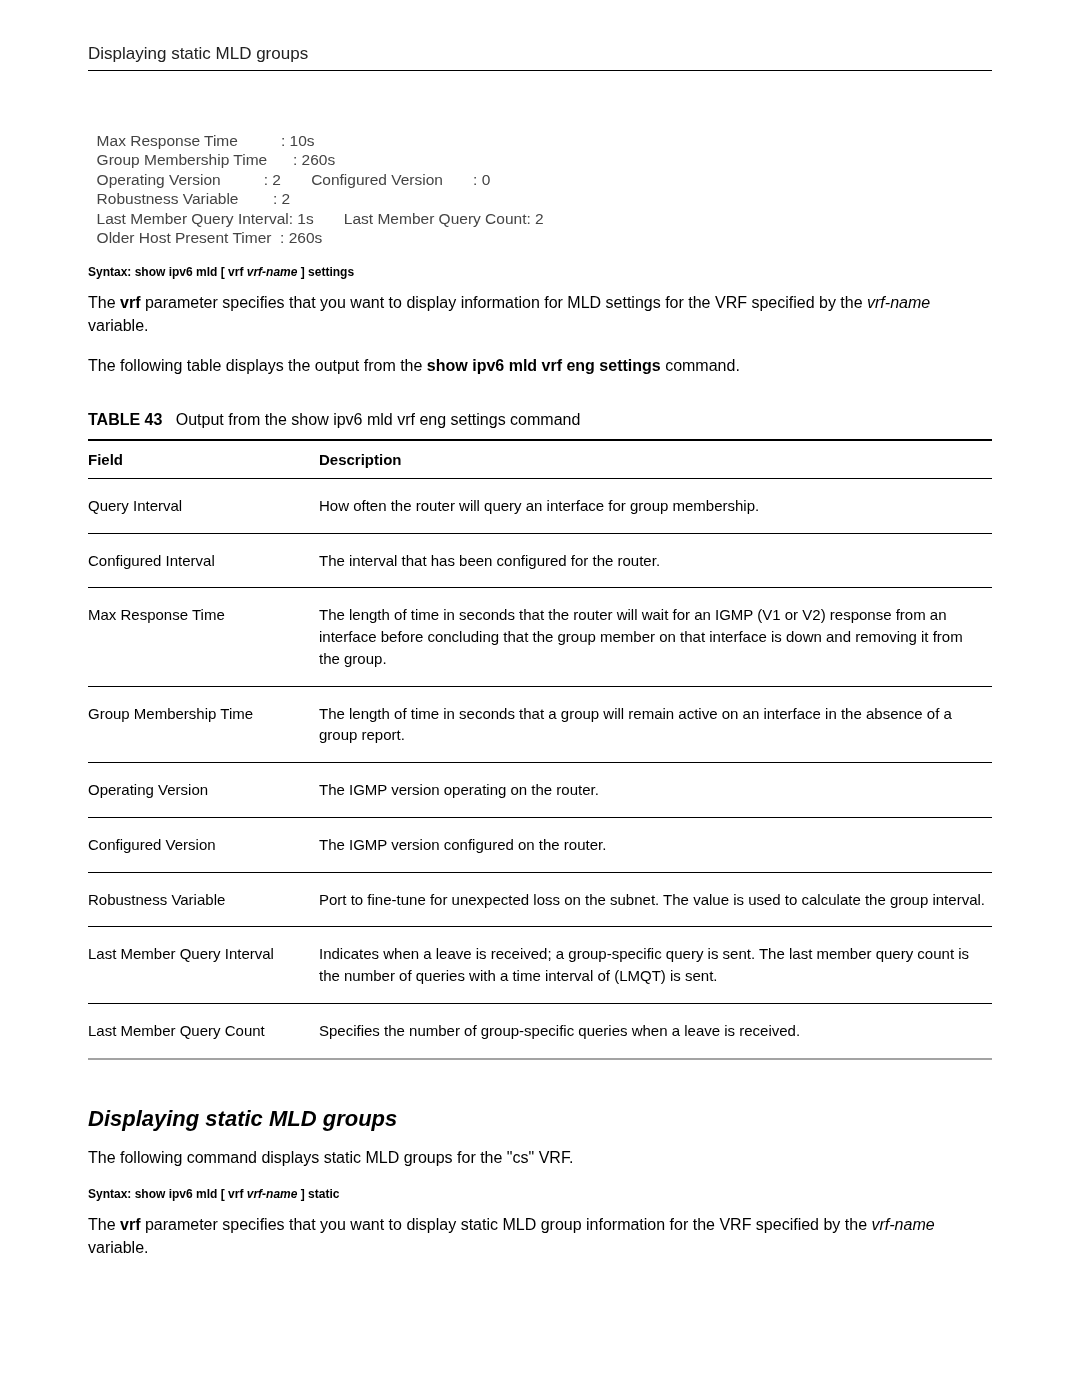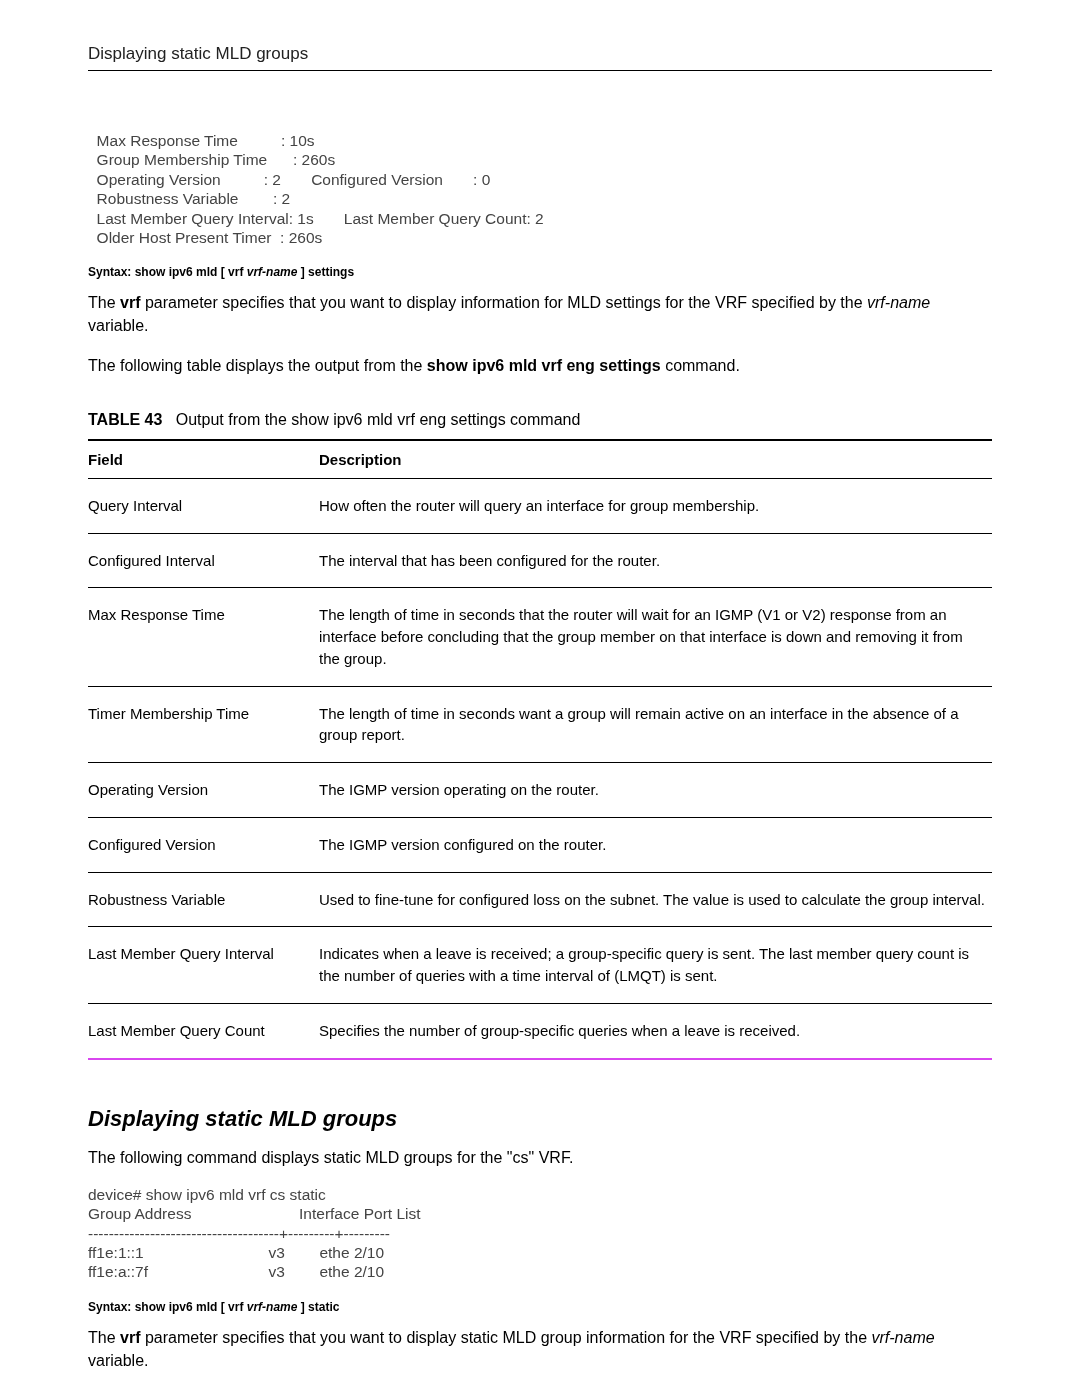--- a/index.html
+++ b/index.html
@@ -69,21 +69,21 @@
     vertical-align: top;
   }
   table.output-table tbody td {
     padding: 16px 6px 16px 0;
     border-bottom: 1px solid #000;
     vertical-align: top;
     line-height: 1.45;
     margin-left: 12px;
   }
   table.output-table tbody tr.lastrow td {
-    border-bottom: 2px solid #d946ef;
+    border-bottom: 2px solid #a3a3a3;
   }
   .col-field { width: 225px; }
   h2.section-title {
     font-style: italic;
     font-weight: bold;
     font-size: 22px;
     margin: 46px 0 14px 0;
     font-family: Arial, Helvetica, sans-serif;
   }
   .content-block { margin-bottom: 120px; } 
@@ -134,55 +134,50 @@
         </tr>
         <tr>
           <td>Configured Interval</td>
           <td>The interval that has been configured for the router.</td>
         </tr>
         <tr>
           <td>Max Response Time</td>
           <td>The length of time in seconds that the router will wait for an IGMP (V1 or V2) response from an interface before concluding that the group member on that interface is down and removing it from the group.</td>
         </tr>
         <tr>
-          <td>Timer Membership Time</td>
-          <td>The length of time in seconds want a group will remain active on an interface in the absence of a group report.</td>
+          <td>Group Membership Time</td>
+          <td>The length of time in seconds that a group will remain active on an interface in the absence of a group report.</td>
         </tr>
         <tr>
           <td>Operating Version</td>
           <td>The IGMP version operating on the router.</td>
         </tr>
         <tr>
           <td>Configured Version</td>
           <td>The IGMP version configured on the router.</td>
         </tr>
         <tr>
           <td>Robustness Variable</td>
-          <td>Used to fine-tune for configured loss on the subnet. The value is used to calculate the group interval.</td>
+          <td>Port to fine-tune for unexpected loss on the subnet. The value is used to calculate the group interval.</td>
         </tr>
         <tr>
           <td>Last Member Query Interval</td>
           <td>Indicates when a leave is received; a group-specific query is sent. The last member query count is the number of queries with a time interval of (LMQT) is sent.</td>
         </tr>
         <tr class="lastrow">
           <td>Last Member Query Count</td>
           <td>Specifies the number of group-specific queries when a leave is received.</td>
         </tr>
       </tbody>
     </table>
 
     <h2 class="section-title">Displaying static MLD groups</h2>
 
     <p class="bodytext">The following command displays static MLD groups for the "cs" VRF.</p>
 
-    <pre class="codeblock">device# show ipv6 mld vrf cs static
-Group Address                         Interface Port List
--------------------------------------+---------+---------
-ff1e:1::1                             v3        ethe 2/10
-ff1e:a::7f                            v3        ethe 2/10</pre>
 
     <p class="syntax-line">
       <span class="b">Syntax: show ipv6 mld </span><span class="b">[ </span><span class="b">vrf </span><span class="b i">vrf-name</span><span class="b"> ]</span><span class="b"> static</span>
     </p>
 
     <p class="bodytext">
       <span>The </span><span class="b">vrf</span><span> parameter specifies that you want to display static MLD group information for the VRF specified by the </span><span class="i">vrf-name</span><span> variable.</span>
     </p>
 
   </div>

